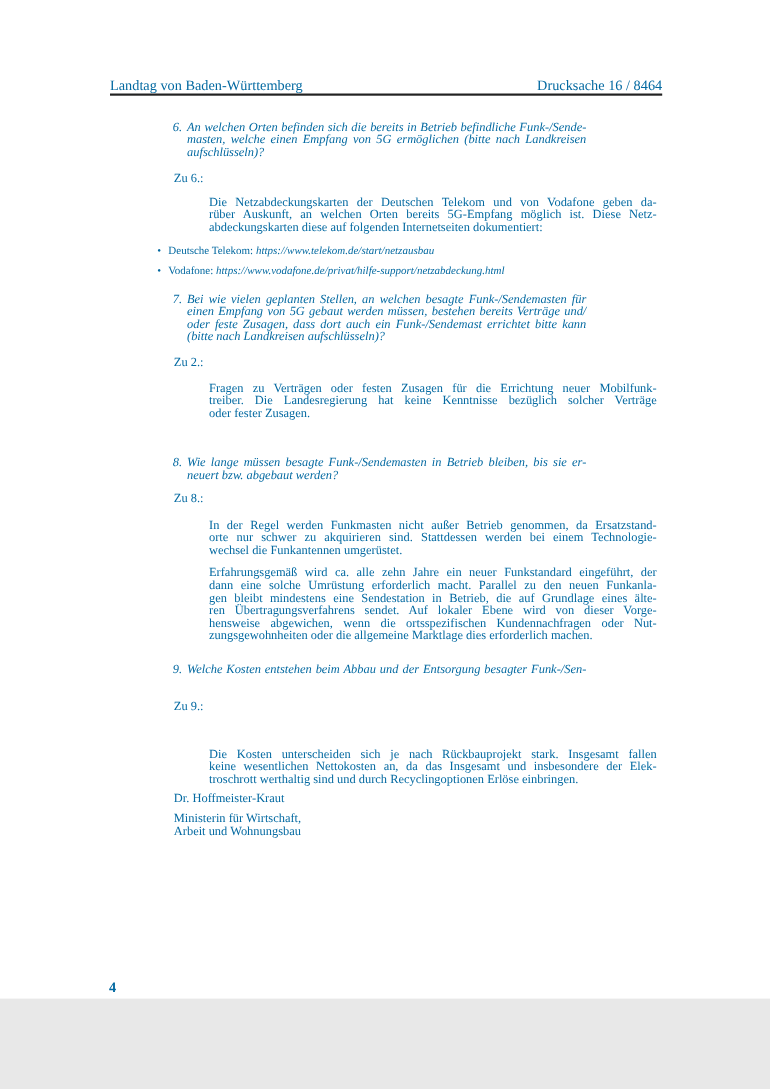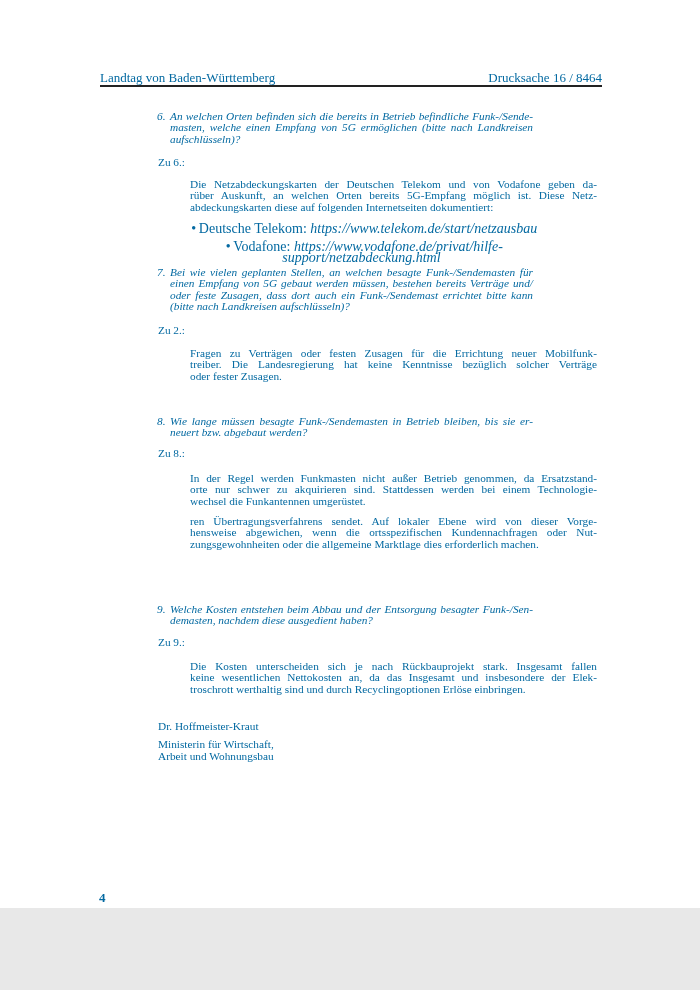--- a/index.html
+++ b/index.html
@@ -26,21 +26,21 @@
   
   .blk { font-size: 11.3px; line-height: 11.4px; }
   .para { left: 158px; width: 407px; margin-left: 32px; }
   .qblk { left: 170px; width: 363px; font-style: italic; }
   .qnum { position: absolute; left: -13px; top: 0; width: 13px; font-style: italic; }
   .line { text-align: justify; text-align-last: justify; height: 11.4px; font-family: Liberation Serif, serif; }
   .line.last { text-align: center; text-align-last: left; }
   .zulabel { left: 158px; font-size: 11.3px; line-height: 11.4px; }
 
   
-  .bullet { left: 158px; width: 407px; font-size: 14px; line-height: 11.4px; text-align: center; }
+  .bullet { left: 140px; width: 407px; font-size: 10px; line-height: 11.4px; }
   .blt { display: inline-block; width: 10px; padding-left: 3px; }
   .url { font-style: italic; }
 
   
   .sig { left: 158px; font-size: 11.3px; line-height: 11.7px; }
 
   
   .pgnum { left: 99px; top: 891px; font-size: 13px; font-weight: bold; line-height: 13px; }
 </style>
 </head>
@@ -100,34 +100,36 @@
 
   <div class="abs zulabel" style="top:448px">Zu 8.:</div>
 
   <div class="abs blk para" style="top:473px">
     <div class="line">In der Regel werden Funkmasten nicht außer Betrieb genommen, da Ersatzstand-</div>
     <div class="line">orte nur schwer zu akquirieren sind. Stattdessen werden bei einem Technologie-</div>
     <div class="line last">wechsel die Funkantennen umgerüstet.</div>
   </div>
 
   <div class="abs blk para" style="top:516px">
+    <div class="line">Erfahrungsgemäß wird ca. alle zehn Jahre ein neuer Funkstandard eingeführt, der</div>
+    <div class="line">dann eine solche Umrüstung erforderlich macht. Parallel zu den neuen Funkanla-</div>
+    <div class="line">gen bleibt mindestens eine Sendestation in Betrieb, die auf Grundlage eines älte-</div>
     <div class="line">ren Übertragungsverfahrens sendet. Auf lokaler Ebene wird von dieser Vorge-</div>
     <div class="line">hensweise abgewichen, wenn die ortsspezifischen Kundennachfragen oder Nut-</div>
     <div class="line last">zungsgewohnheiten oder die allgemeine Marktlage dies erforderlich machen.</div>
   </div>
 
   <div class="abs blk qblk" style="top:604px">
     <span class="qnum">9.</span>
     <div class="line">Welche Kosten entstehen beim Abbau und der Entsorgung besagter Funk-/Sen-</div>
-    <div class="line last">demasten, nachdem diese ausgedient haben?</div>
   </div>
 
   <div class="abs zulabel" style="top:637px">Zu 9.:</div>
 
-  <div class="abs blk para" style="top:661px">
+  <div class="abs blk para" style="top:681px">
     <div class="line">Die Kosten unterscheiden sich je nach Rückbauprojekt stark. Insgesamt fallen</div>
     <div class="line">keine wesentlichen Nettokosten an, da das Insgesamt und insbesondere der Elek-</div>
     <div class="line last">troschrott werthaltig sind und durch Recyclingoptionen Erlöse einbringen.</div>
   </div>
 
   <div class="abs sig" style="top:721px">Dr. Hoffmeister-Kraut</div>
   <div class="abs sig" style="top:739px">
     <div>Ministerin für Wirtschaft,</div>
     <div>Arbeit und Wohnungsbau</div>
   </div>

